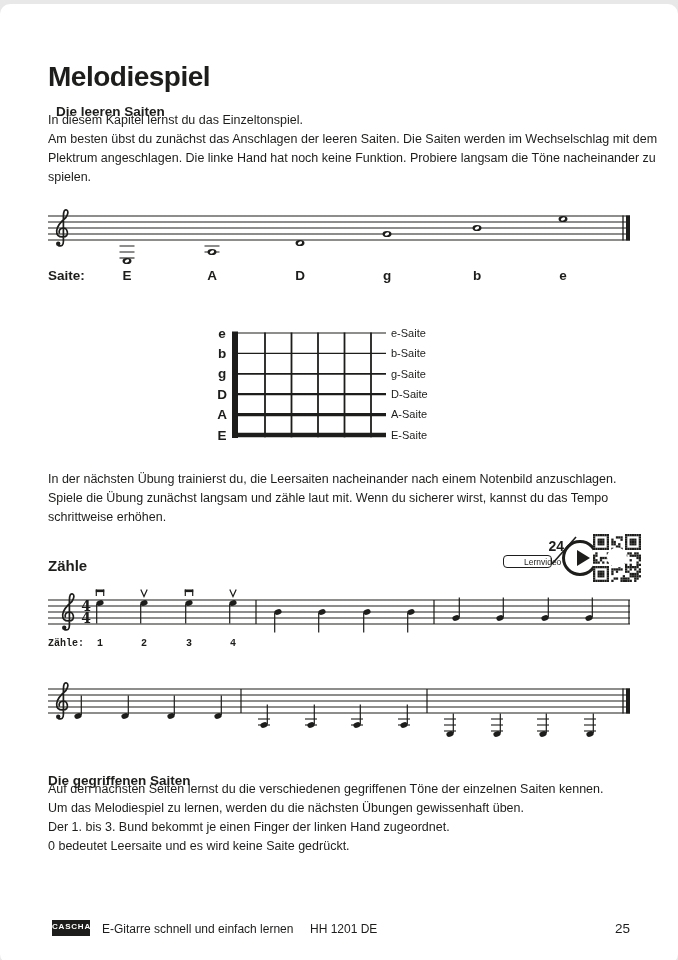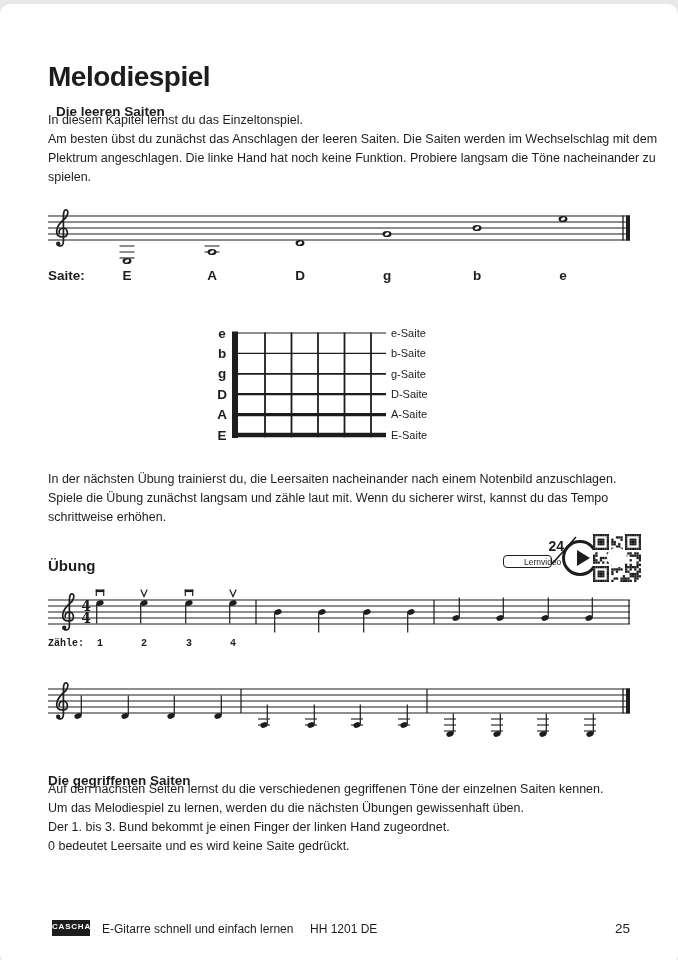--- a/index.html
+++ b/index.html
@@ -126,21 +126,21 @@
       <text x="22" y="117.5" text-anchor="middle" font-family="&quot;Liberation Sans&quot;,sans-serif" font-size="13.5px" font-weight="bold" fill="#1d1d1b">E</text>
       <text x="191" y="116.8" font-family="&quot;Liberation Sans&quot;,sans-serif" font-size="11px" fill="#1d1d1b">E-Saite</text>
     </svg>
 
   <div class="abs body-block" style="top:466px;">
       <div>In der nächsten Übung trainierst du, die Leersaiten nacheinander nach einem Notenbild anzuschlagen.</div>
       <div>Spiele die Übung zunächst langsam und zähle laut mit. Wenn du sicherer wirst, kannst du das Tempo</div>
       <div>schrittweise erhöhen.</div>
     </div>
 
-  <h2 class="abs sect-head" style="top:541px;font-size:15px;">Übung</h2>
+  <h2 class="abs sect-head" style="top:541px;font-size:15px;">Zähle</h2>
 
   <div id="badge-number" class="abs">24</div>
   <svg class="abs" style="left:548px;top:530px;" width="32" height="32">
     <line x1="4" y1="30" x2="28" y2="3" stroke="#1d1d1b" stroke-width="1.6"></line>
   </svg>
   <div id="play-circle" class="abs">
     <div id="play-triangle"></div>
   </div>
   <div id="badge-pill" class="abs">Lernvideo</div>
   <svg id="qr" class="abs" style="left:593px;top:530px;" width="48" height="48">

